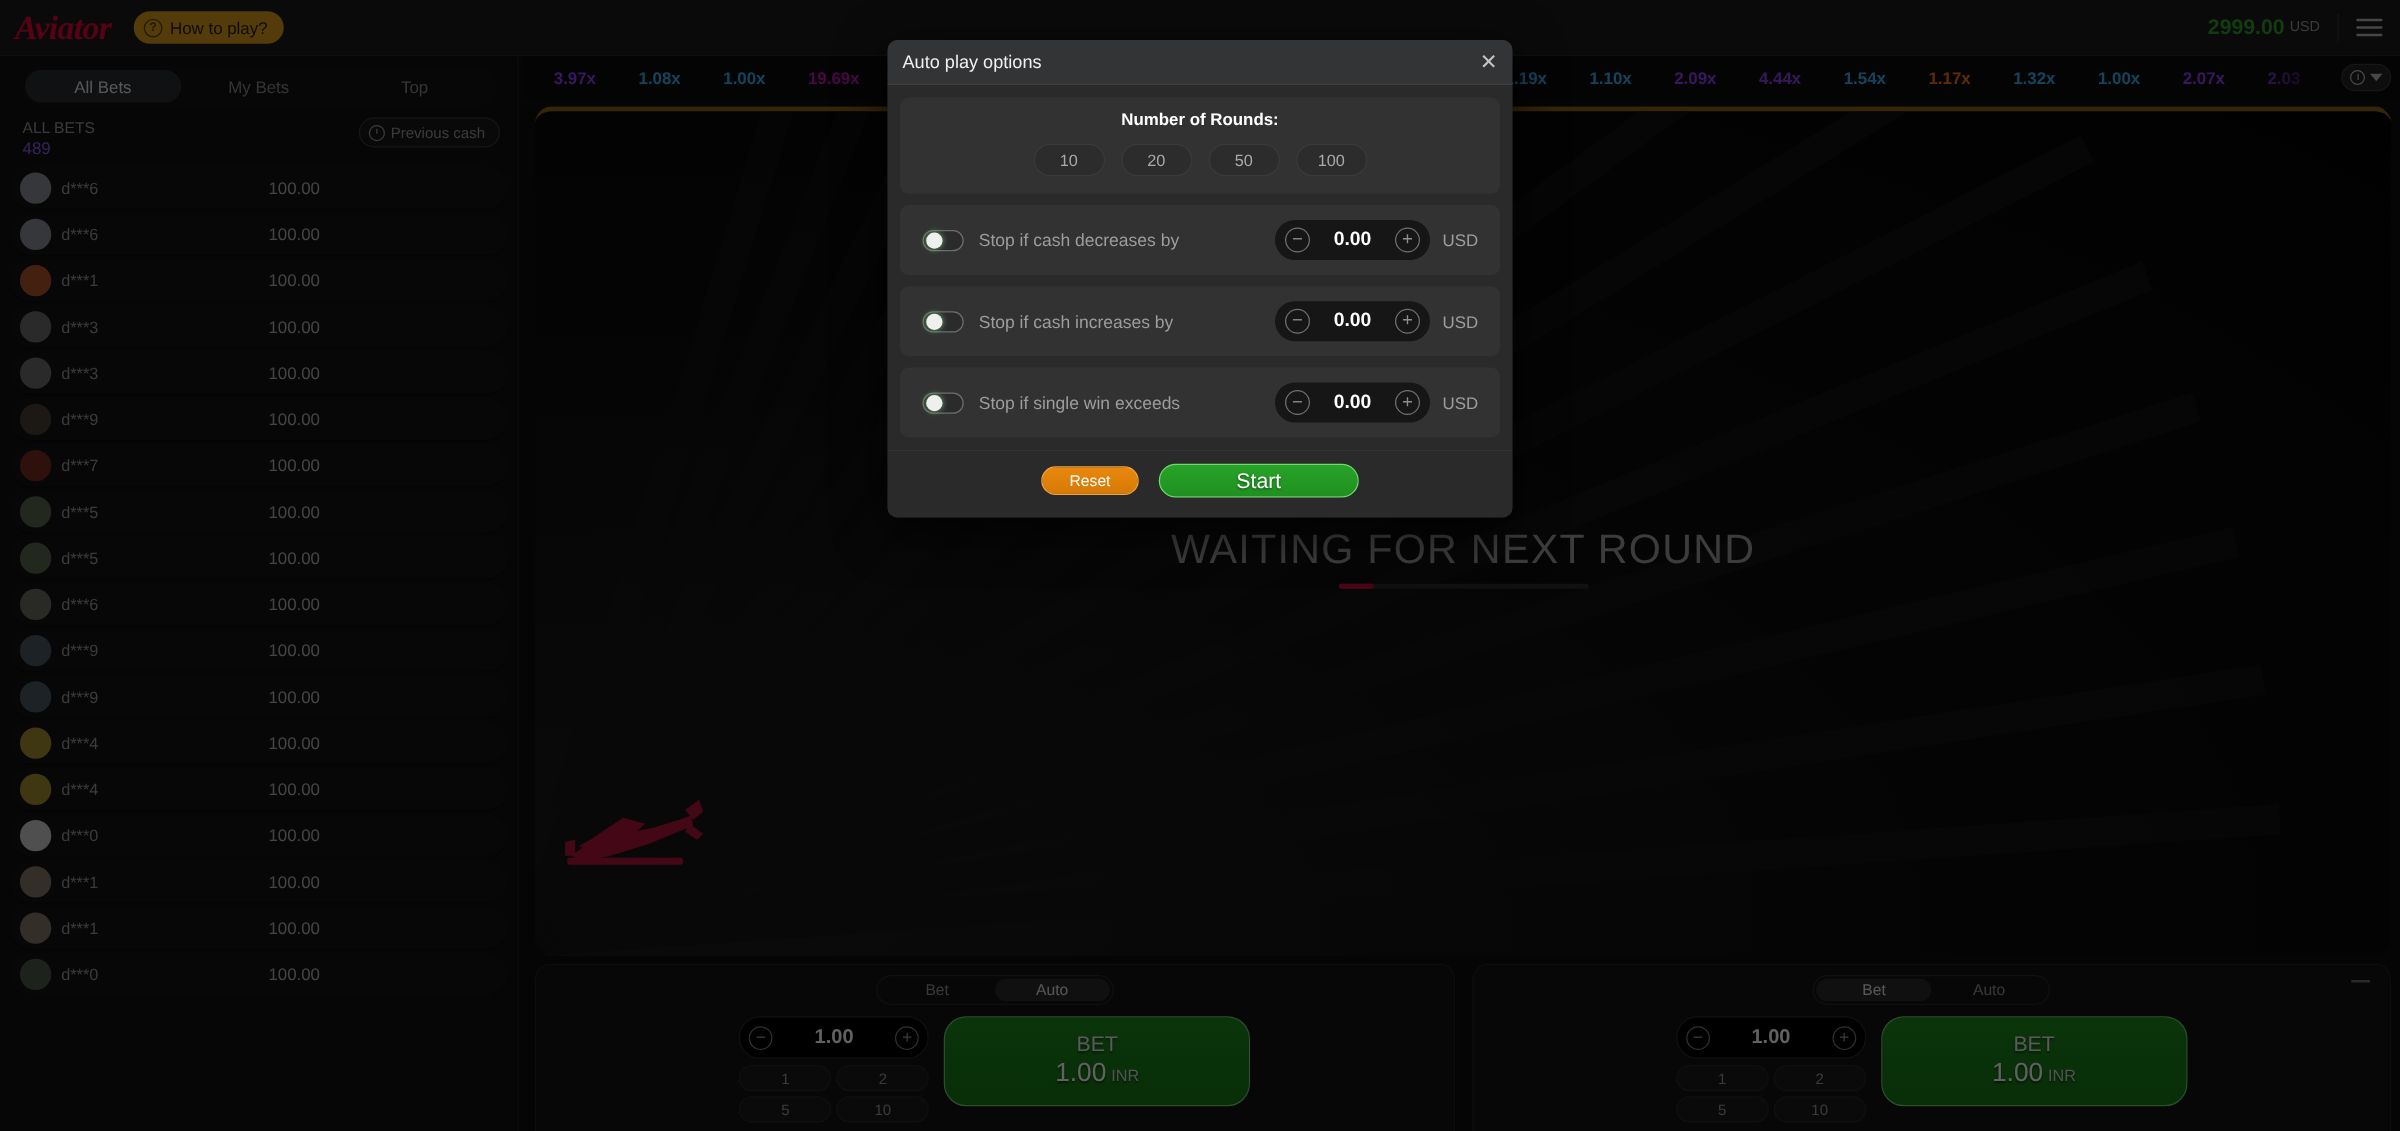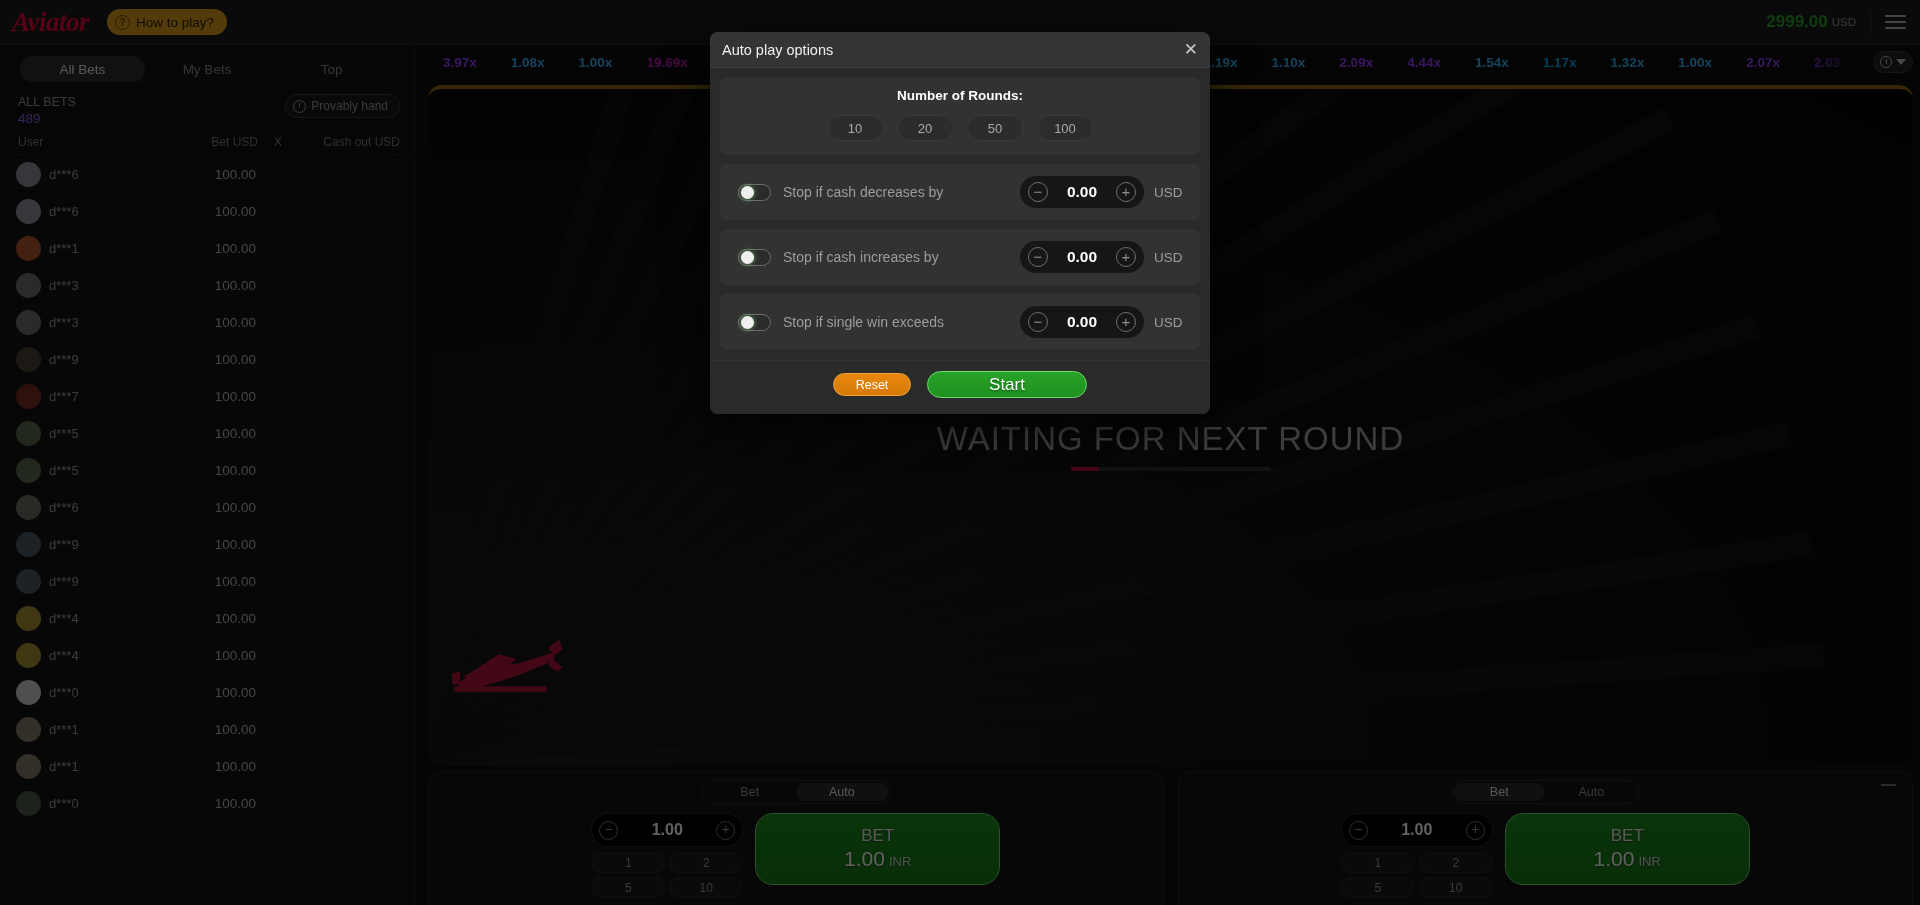--- a/index.html
+++ b/index.html
@@ -290,28 +290,22 @@
       <div class="tab">My Bets</div>
       <div class="tab">Top</div>
     </div>
     <div class="allbets-row">
       <div>
         <div class="allbets-label">ALL BETS</div>
         <div class="allbets-count">489</div>
       </div>
       <div class="prevhand">
         <span class="clock-ic"></span>
-        <span>Provably hand</span>
-      </div>
-    </div>
-    <div class="list-head">
-      <span class="lh-user">User</span>
-      <span class="lh-bet">Bet USD</span>
-      <span class="lh-x">X</span>
-      <span class="lh-cash">Cash out USD</span>
+        <span>Previous cash</span>
+      </div>
     </div>
     <div class="bets-scroll" id="bets-list">
         <div class="bet-row">
           <span class="avatar" style="background:#8d9199"></span>
           <span class="bet-user">d***6</span>
           <span class="bet-amt">100.00</span>
           <span class="bet-x"></span>
           <span class="bet-cash"></span>
         </div>
         <div class="bet-row">
@@ -449,21 +443,21 @@
           <span class="hist-item" style="color: rgb(145, 62, 248);">2.31x</span>
           <span class="hist-item" style="color: rgb(52, 179, 241);">1.24x</span>
           <span class="hist-item" style="color: rgb(145, 62, 248);">3.05x</span>
           <span class="hist-item" style="color: rgb(52, 179, 241);">1.66x</span>
           <span class="hist-item" style="color: rgb(192, 23, 180);">47.63x</span>
           <span class="hist-item" style="color: rgb(52, 179, 241);">1.19x</span>
           <span class="hist-item" style="color: rgb(52, 179, 241);">1.10x</span>
           <span class="hist-item" style="color: rgb(145, 62, 248);">2.09x</span>
           <span class="hist-item" style="color: rgb(145, 62, 248); text-align: center;">4.44x</span>
           <span class="hist-item" style="color: rgb(52, 179, 241);">1.54x</span>
-          <span class="hist-item" style="color: #0ea5e9;">1.17x</span>
+          <span class="hist-item" style="color: #f97316;">1.17x</span>
           <span class="hist-item" style="color: rgb(52, 179, 241);">1.32x</span>
           <span class="hist-item" style="color: rgb(52, 179, 241);">1.00x</span>
           <span class="hist-item" style="color: rgb(145, 62, 248);">2.07x</span>
           <span class="hist-item" style="color: rgb(145, 62, 248);">2.03</span>
         </div>
       <div class="hist-fade"></div>
       <div class="hist-btn">
         <span class="clock-ic"></span>
         <span class="caret-d"></span>
       </div>

